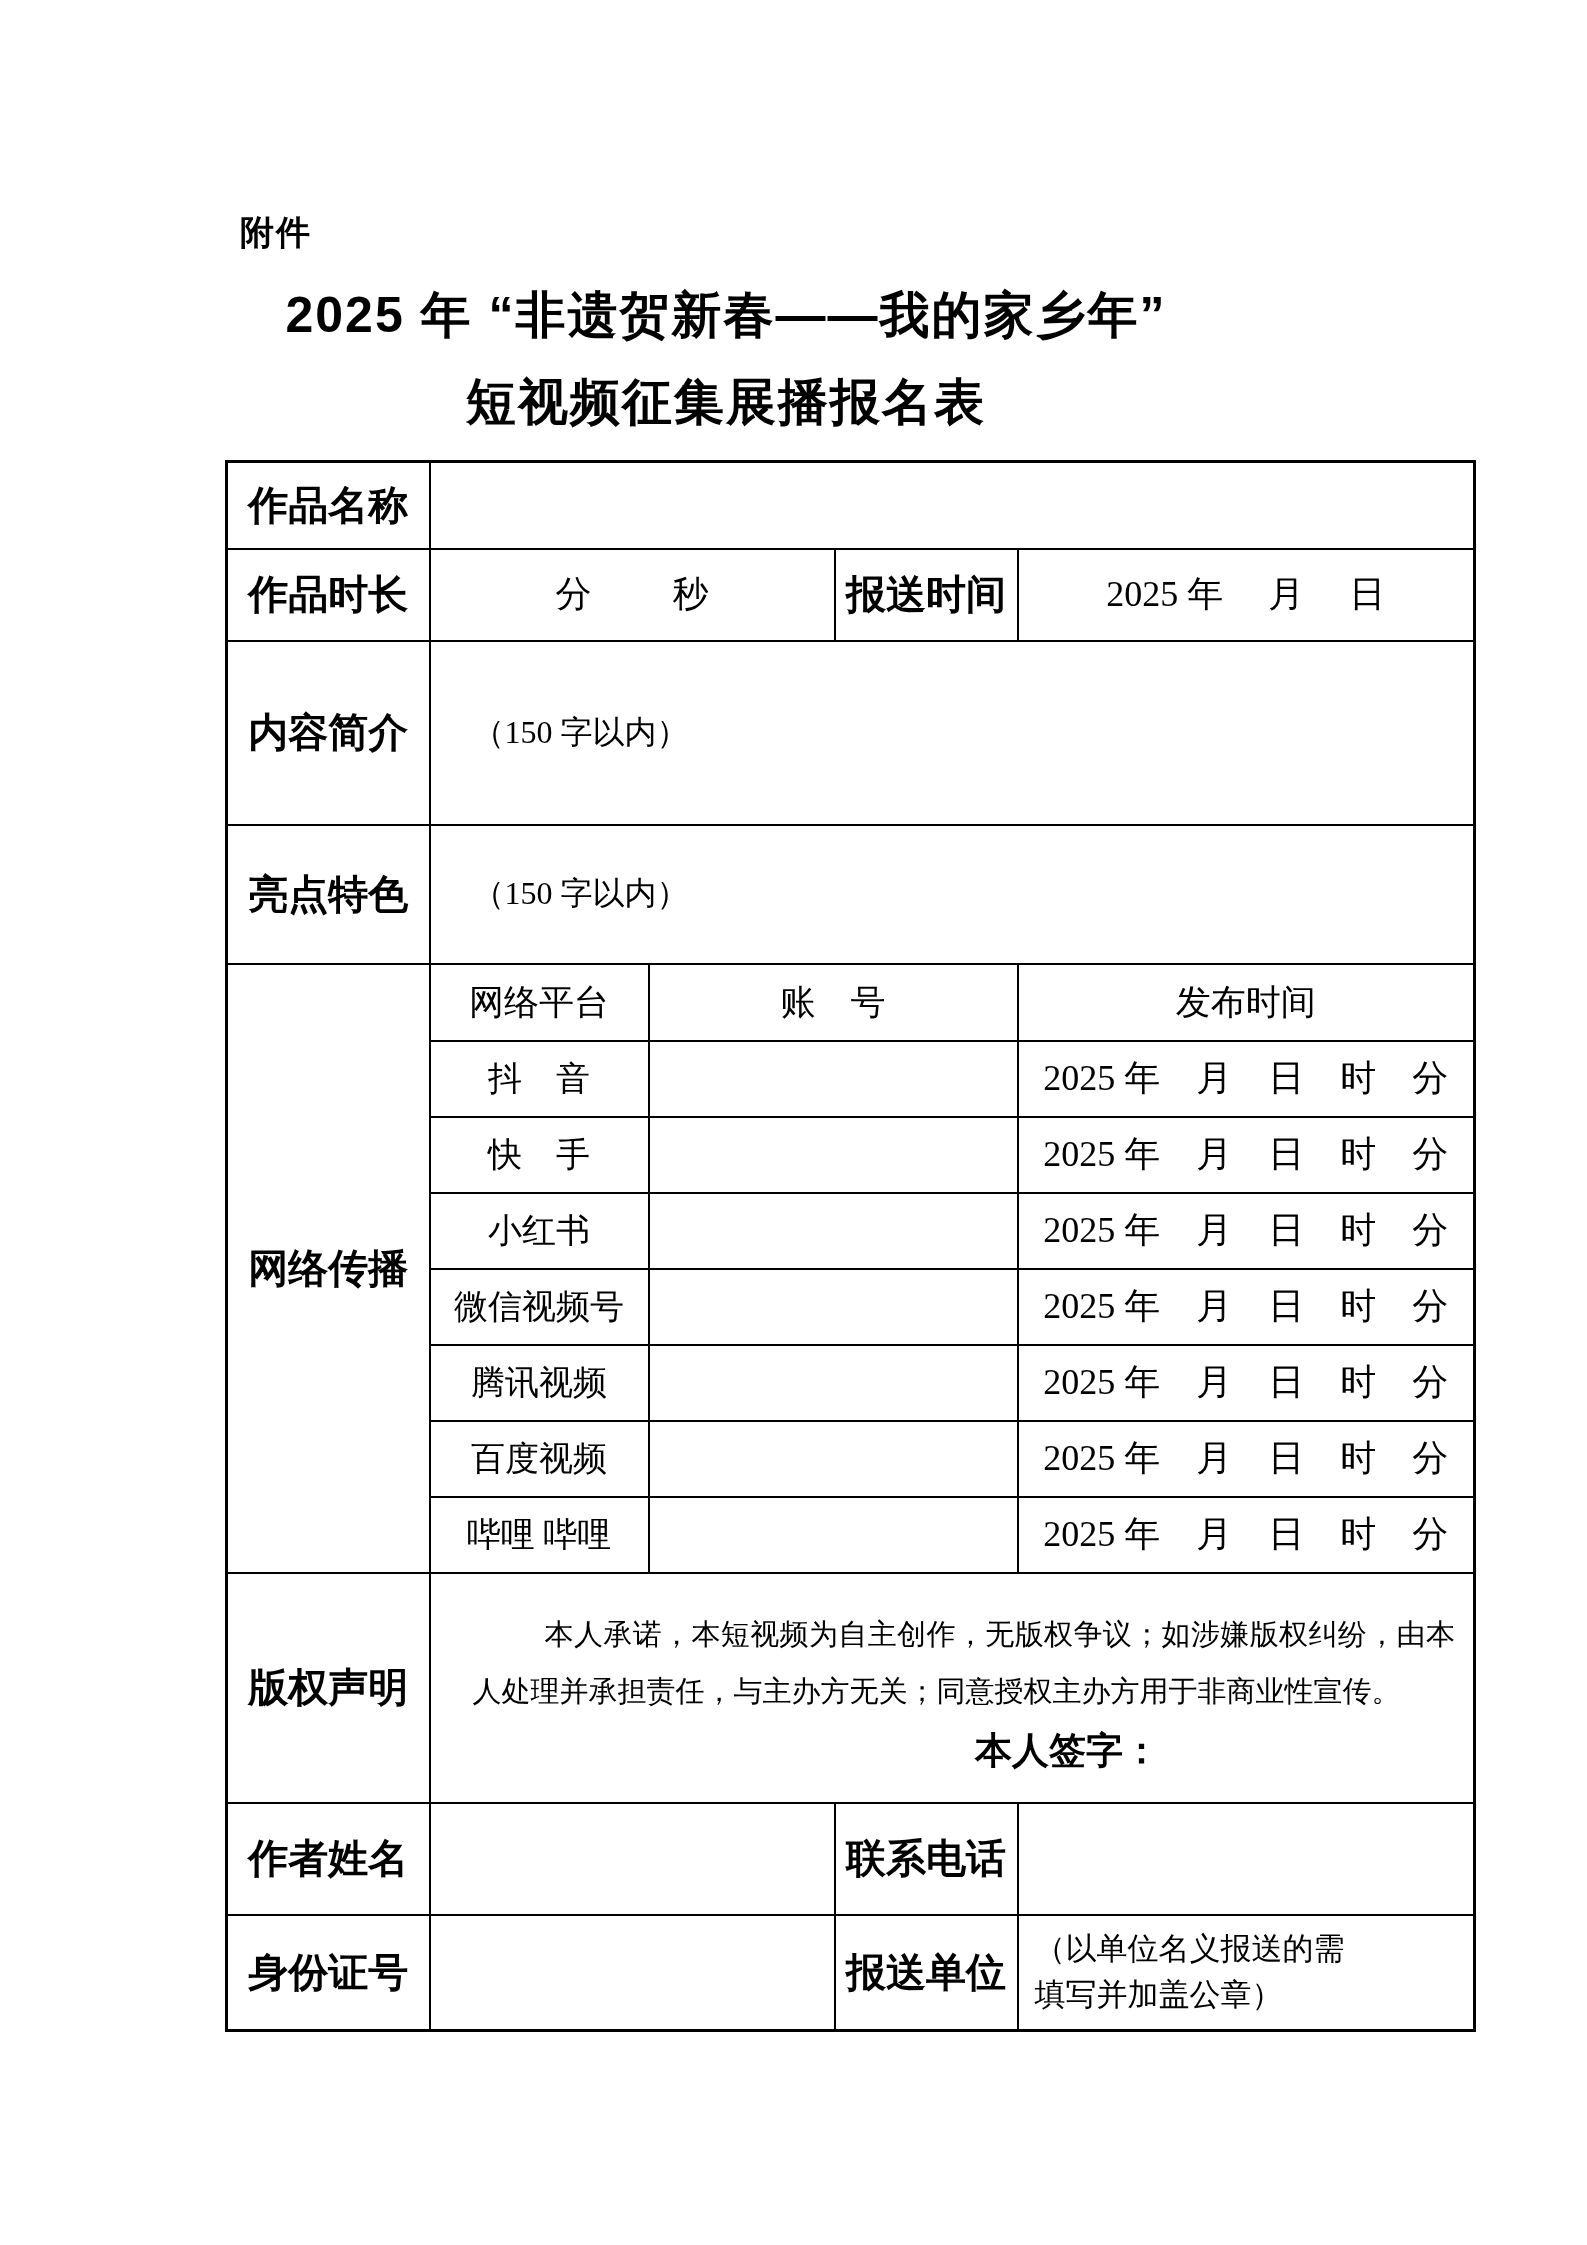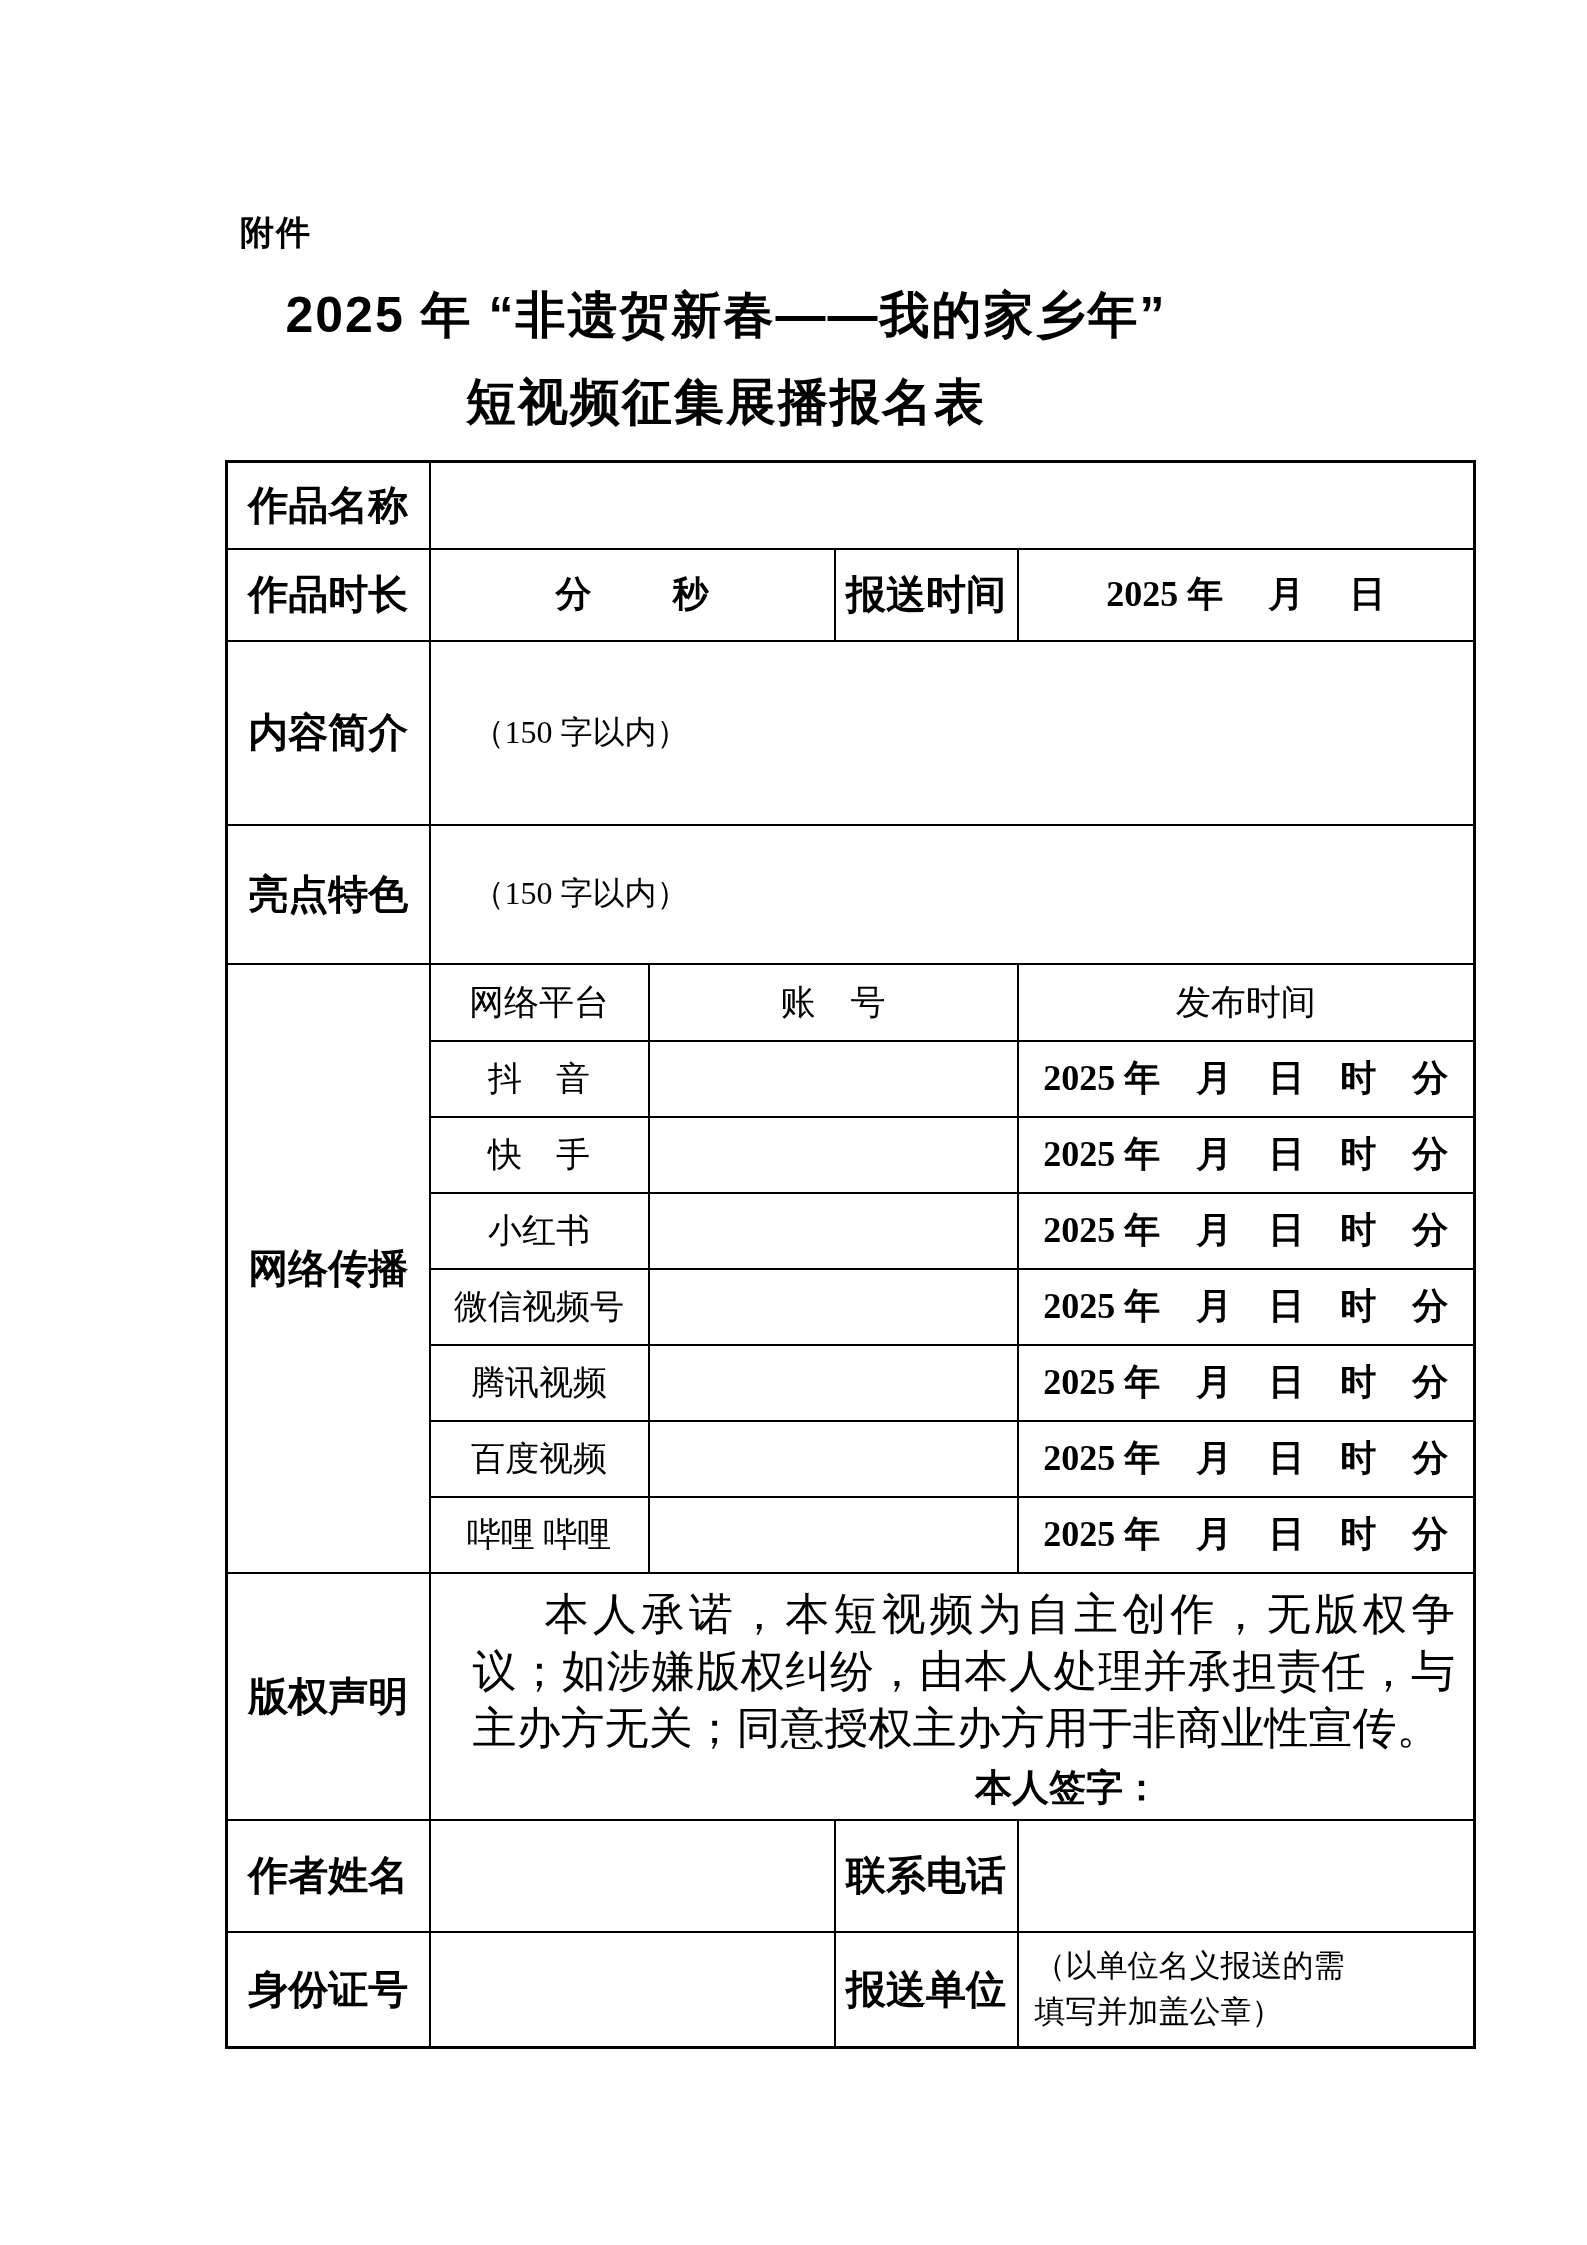--- a/index.html
+++ b/index.html
@@ -22,30 +22,30 @@
     border:3px solid #000;
   }
   td{
     border:2px solid #000;padding:0;vertical-align:middle;
     overflow:hidden;box-sizing:border-box;
   }
   .lbl{
     font-family:"Liberation Sans",sans-serif;font-weight:700;
     font-size:40px;text-align:center;
   }
-  .date{font-family:"Liberation Serif",serif;font-size:36px;text-align:center;font-weight:bold;}
+  .date{font-family:"Liberation Serif",serif;font-size:36px;text-align:center;}
   .plat{font-family:"Liberation Serif",serif;font-size:34px;text-align:center;}
   .subhead{font-family:"Liberation Serif",serif;font-size:35px;text-align:center;border-radius:10px;}
   .ph{
     font-family:"Liberation Serif",serif;font-size:32px;
     text-align:left;padding-left:42px;
   }
   .copyright-cell{padding:12px 18px 6px 42px;}
   .stmt{
-    font-family:Liberation Serif, serif;font-size:44px;line-height:57px;
+    font-family:Liberation Sans, sans-serif;font-size:29px;line-height:57px;
     text-align:justify;text-indent:72px;
   }
   .sign{
     font-family:"Liberation Serif",serif;font-weight:700;font-size:37px;
     text-align:right;padding-right:295px;margin-top:6px;
   }
   .note{
     font-family:"Liberation Serif",serif;font-size:31px;line-height:46px;
     max-width:310px;margin-left:16px;text-align:left;
   }

